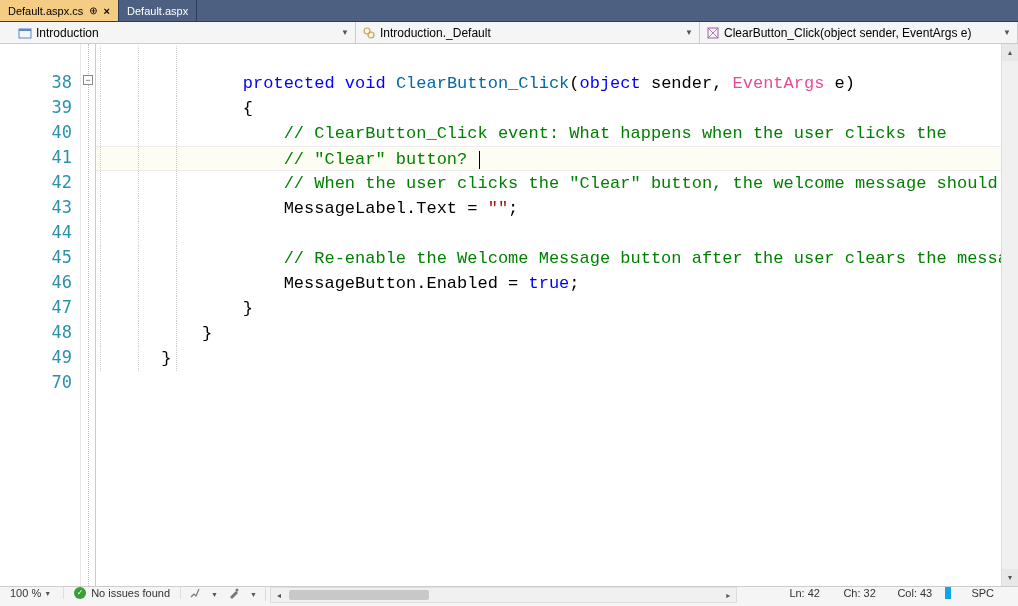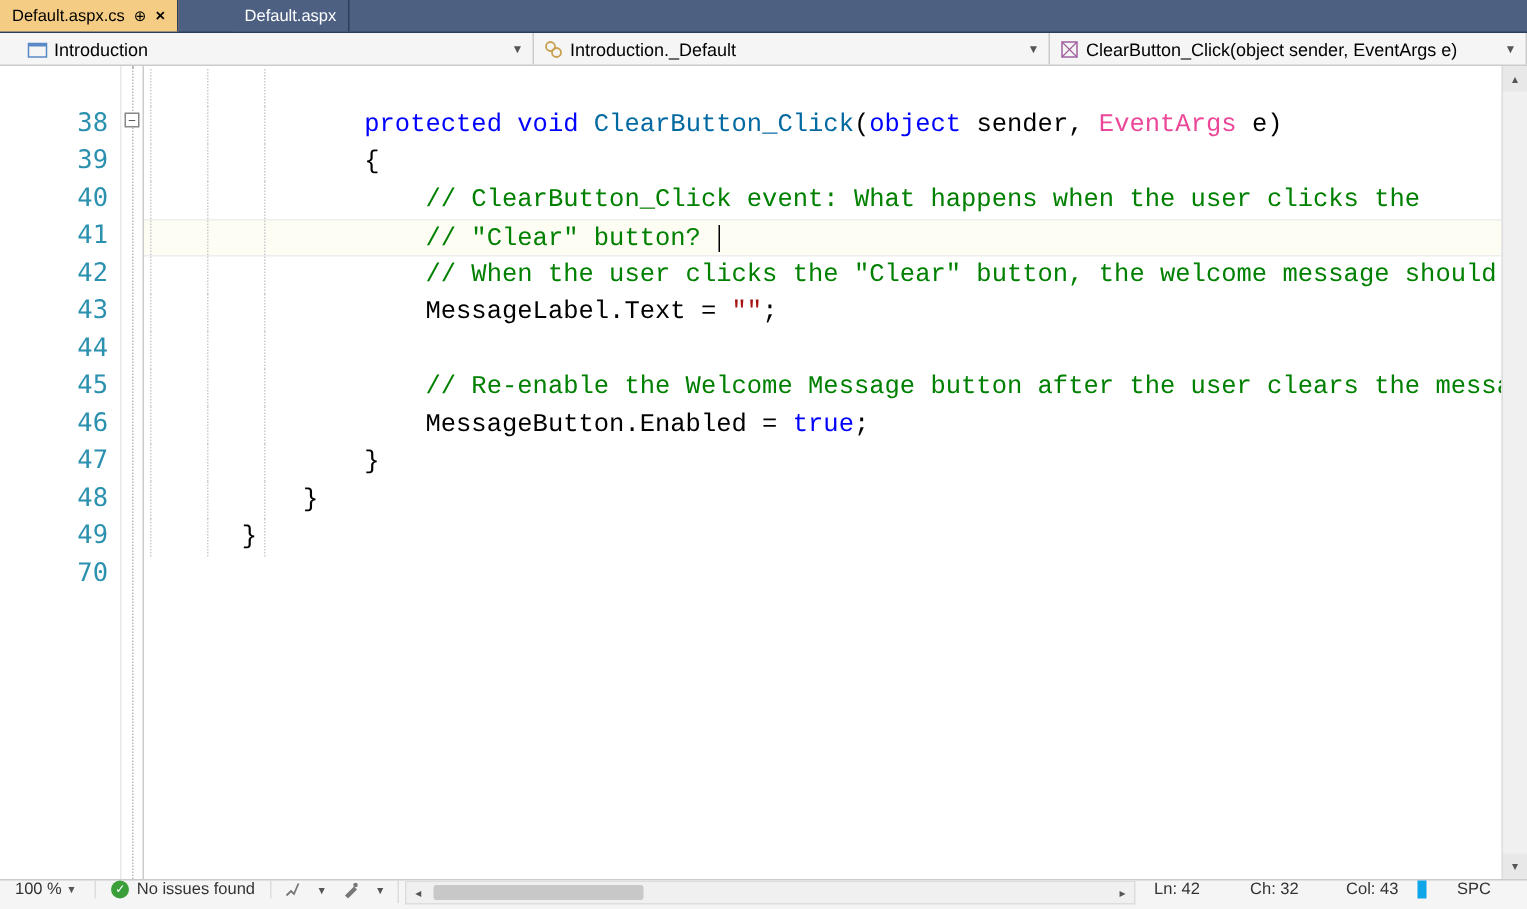--- a/index.html
+++ b/index.html
@@ -12,21 +12,20 @@
     overflow: hidden;
     display: flex;
     flex-direction: column;
   }
   .tab-bar {
     height: 22px;
     background: #4d6082;
     display: flex;
     align-items: stretch;
     border-bottom: 1px solid #2d3e5a;
-    gap: 36px;
   }
   .tab {
     display: flex;
     align-items: center;
     padding: 0 8px;
     color: #ffffff;
     font-size: 11px;
     background: #4d6082;
     border-right: 1px solid #2d3e5a;
     cursor: pointer;
@@ -249,22 +248,23 @@
     position: absolute;
     left: 18px;
     width: 140px;
     top: 2px;
     bottom: 2px;
     background: #c8c8c8;
     border-radius: 2px;
   }
   .status-pos {
     display: flex;
-    gap: 24px;
+    gap: 14px;
     padding: 0 8px;
+    margin-left: 40px;
   }
   .status-pos span { min-width: 40px; }
   .status-mode {
     padding: 0 20px;
     border-left: 6px solid #0ea5e9;
   }
 </style>
 </head>
 <body>
 

